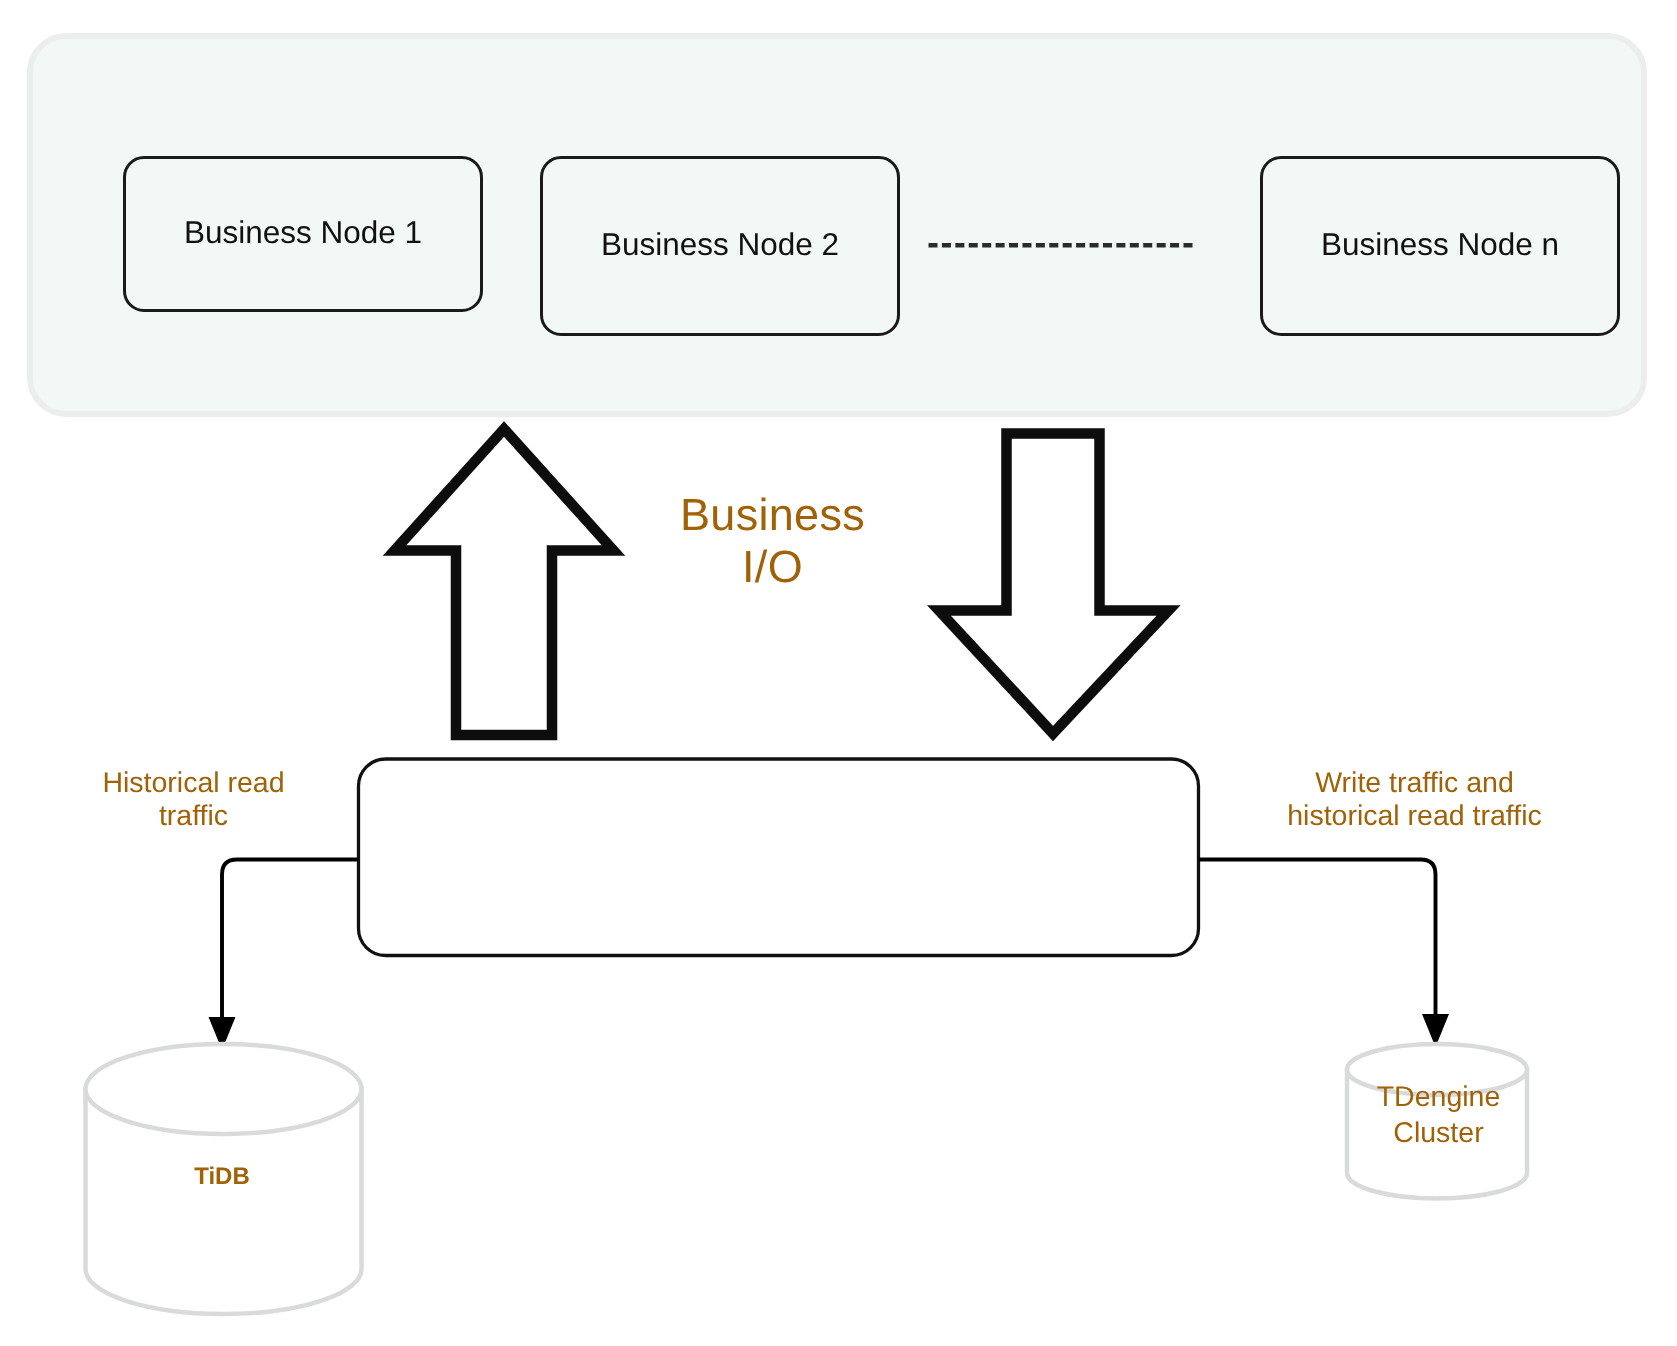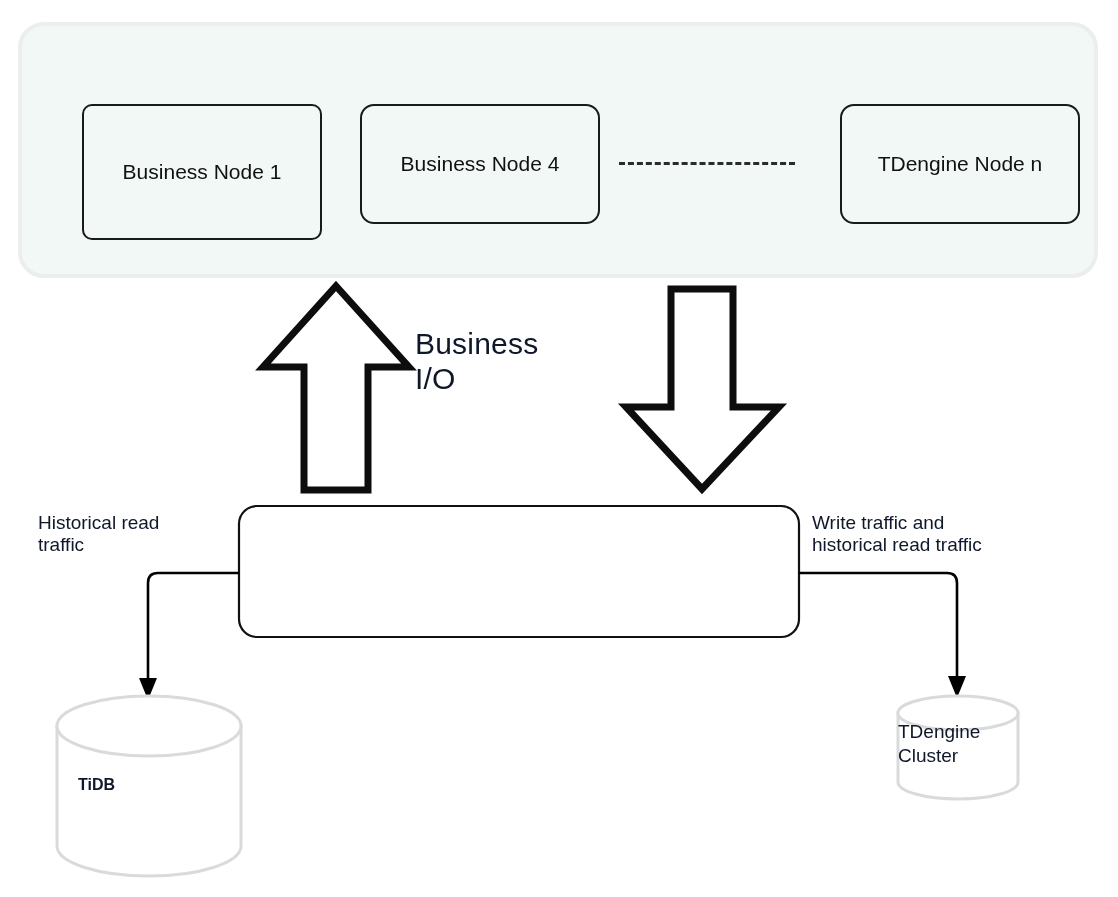--- a/index.html
+++ b/index.html
@@ -24,23 +24,24 @@
   }
   .svg-layer {
     position: absolute;
     left: 0;
     top: 0;
     width: 1118px;
     height: 897px;
   }
   .txt {
     position: absolute;
+    text-align: center;
     line-height: 1.18;
     white-space: pre;
-    color: #0f172a;
+    color: #a16207;
   }
   
   #business-group {
     position: absolute;
     left: 18px;
     top: 22px;
     width: 1080px;
     height: 256px;
     box-sizing: border-box;
     background: #f2f8f6;
@@ -52,21 +53,21 @@
     box-sizing: border-box;
     background: #f2f8f6;
     border: 2px solid #1a1a1a;
     border-radius: 14px;
     display: flex;
     align-items: center;
     justify-content: center;
     font-size: 21px;
     color: #111;
   }
-  #node-1 { left: 60px;  top: 78px; width: 240px; height: 136px; border-radius: 10px; }
+  #node-1 { left: 60px;  top: 78px; width: 240px; height: 104px; }
   #node-2 { left: 338px; top: 78px; width: 240px; height: 120px; }
   #node-n { left: 818px; top: 78px; width: 240px; height: 120px; }
 
   #node-ellipsis {
     position: absolute;
     left: 597px;
     top: 136px;
     width: 176px;
     height: 0;
     border-top: 3px dashed #2b2b2b;
@@ -119,27 +120,27 @@
 
 <div id="diagram-root">
 
   <div id="business-group">
 
     <div class="node-box" id="node-1">
       <span>Business Node 1</span>
     </div>
 
     <div class="node-box" id="node-2">
-      <span>Business Node 4</span>
+      <span>Business Node 2</span>
     </div>
 
     <div id="node-ellipsis"></div>
 
     <div class="node-box" id="node-n">
-      <span>TDengine Node n</span>
+      <span>Business Node n</span>
     </div>
 
   </div>
 
   <svg class="svg-layer" viewBox="0 0 1118 897" width="1118" height="897">
 
     <polygon points="336,286 409,367 368,367 368,490 304,490 304,367 263,367" fill="#ffffff" stroke="#0d0d0d" stroke-width="7" stroke-linejoin="miter"></polygon>
 
     <polygon points="671,289 733,289 733,407 779,407 702,489 626,407 671,407" fill="#ffffff" stroke="#0d0d0d" stroke-width="7" stroke-linejoin="miter"></polygon>
 

